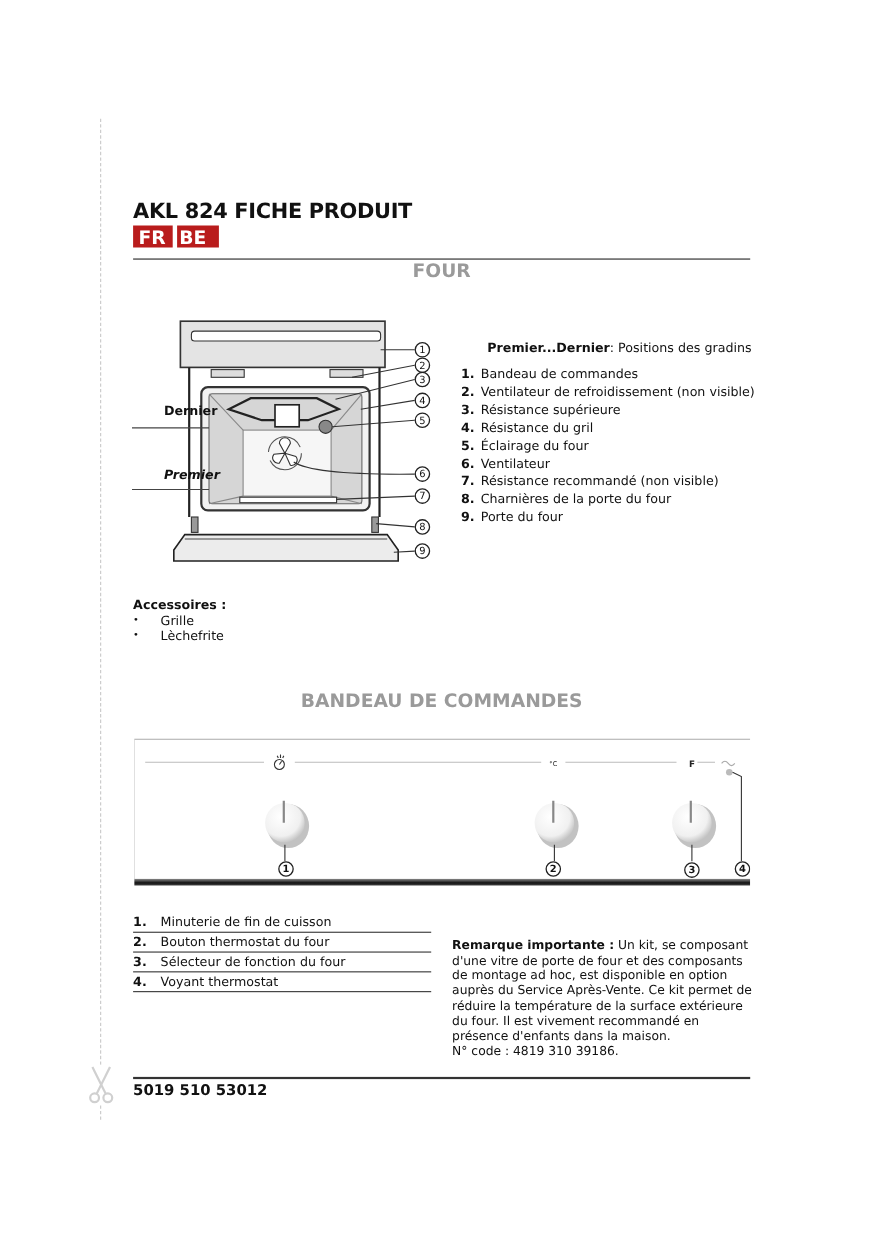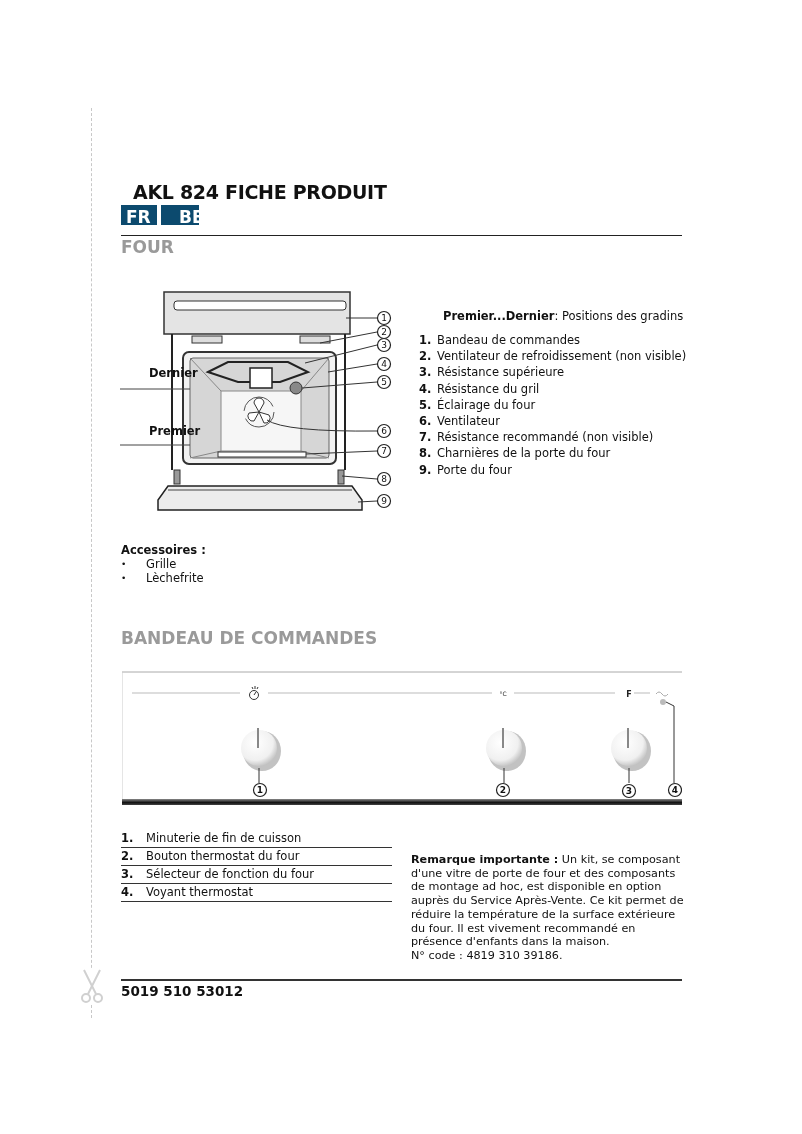--- a/index.html
+++ b/index.html
@@ -2,28 +2,28 @@
 <html><head>
   <meta charset="utf-8">
   <style>
     html, body { margin: 0; padding: 0; background: #ffffff; }
     body { width: 802px; height: 1134px; position: relative; overflow: hidden;
            font-family: "DejaVu Sans", sans-serif; color: #111; }
     .abs { position: absolute; }
     .cutline { position: absolute; left: 91px; top: 108px; width: 0; height: 910px;
                border-left: 1px dashed #c8c8c8; }
     .scissors { position: absolute; left: 78px; top: 968px; width: 28px; height: 36px; background: #fff; }
-    .title { left: 121px; top: 181px; font-size: 19px; font-weight: bold; letter-spacing: -0.3px; margin-left: 12px; }
-    .lang { top: 205px; height: 20px; background: #0c4a6e; color: #fff; font-weight: bold;
+    .title { left: 121px; top: 181px; font-size: 19px; font-weight: bold; letter-spacing: -0.3px; }
+    .lang { top: 205px; height: 20px; background: #b91c1c; color: #fff; font-weight: bold;
             font-size: 17px; line-height: 24px; }
     .lang.fr { left: 121px; width: 36px; padding-left: 5px; box-sizing: border-box; }
-    .lang.be { left: 161px; width: 38px; padding-left: 18px; box-sizing: border-box; }
+    .lang.be { left: 161px; width: 38px; padding-left: 2px; box-sizing: border-box; }
     .rule { height: 0; border-top: 1px solid #222; }
     .rule.thick { border-top: 2px solid #333; }
-    .section-title { color: #9a9a9a; font-weight: bold; font-size: 17px; }
+    .section-title { color: #9a9a9a; font-weight: bold; font-size: 17px; text-align: center; }
     .legend { left: 419px; top: 309px; font-size: 11.5px; }
     .legend .head { margin-bottom: 9px; margin-left: 24px; }
     .legend .row { display: flex; height: 16.2px; line-height: 16px; }
     .legend .num { width: 18px; font-weight: bold; }
     .side-label { font-size: 11.5px; font-weight: bold; margin-left: 28px; }
     .acc { left: 121px; top: 543px; font-size: 11.5px; line-height: 14px; }
     .acc .row { display: flex; }
     .acc .bul { width: 25px; font-size: 9px; }
     .ctrl-list { left: 121px; top: 830px; width: 271px; font-size: 11.5px; }
     .ctrl-list .row { display: flex; height: 17px; line-height: 16px; border-bottom: 1px solid #333; }
@@ -119,21 +119,21 @@
       <text x="264" y="77">4</text>
       <text x="264" y="95">5</text>
       <text x="264" y="144">6</text>
       <text x="264" y="164">7</text>
       <text x="264" y="192">8</text>
       <text x="264" y="214">9</text>
     </g>
   </svg>
 </div>
 <div class="abs side-label" style="left:121px; top:366px;">Dernier</div>
-<div class="abs side-label" style="left:121px; top:424px;">Premier</div>
+<div class="abs side-label" style="left:121px; top:424px;font-style:italic;">Premier</div>
 
 <div class="abs legend">
   <div class="head">
     <b>Premier...Dernier</b><span>: Positions des gradins</span>
   </div>
   <div class="row">
       <span class="num">1.</span>
       <span>Bandeau de commandes</span>
     </div>
   <div class="row">

